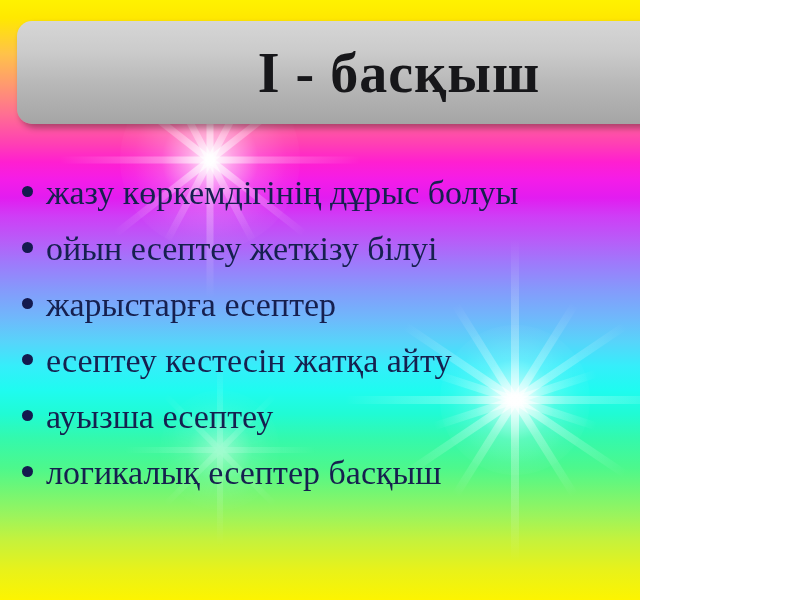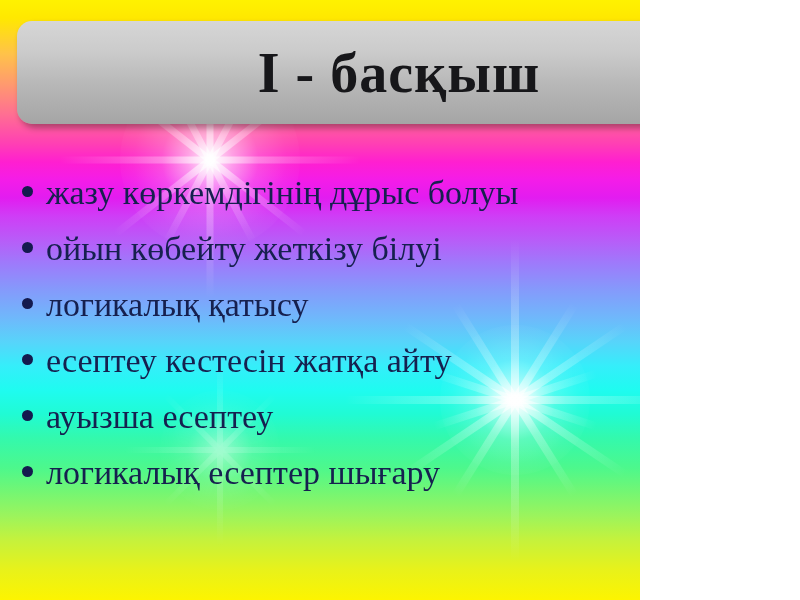--- a/index.html
+++ b/index.html
@@ -214,33 +214,33 @@
     <div class="title-text">I - басқыш</div>
   </div>
 
   <ul class="bullet-list">
     <li class="bullet-item">
       <span class="bullet-dot"></span>
       <span class="bullet-label">жазу көркемдігінің дұрыс болуы</span>
     </li>
     <li class="bullet-item">
       <span class="bullet-dot"></span>
-      <span class="bullet-label">ойын көбейту жеткізу білуі</span>
-    </li>
-    <li class="bullet-item">
-      <span class="bullet-dot"></span>
-      <span class="bullet-label">логикалық қатысу</span>
+      <span class="bullet-label">ойын есептеу жеткізу білуі</span>
+    </li>
+    <li class="bullet-item">
+      <span class="bullet-dot"></span>
+      <span class="bullet-label">жарыстарға есептер</span>
     </li>
     <li class="bullet-item">
       <span class="bullet-dot"></span>
       <span class="bullet-label">есептеу кестесін жатқа айту</span>
     </li>
     <li class="bullet-item">
       <span class="bullet-dot"></span>
       <span class="bullet-label">ауызша есептеу</span>
     </li>
     <li class="bullet-item">
       <span class="bullet-dot"></span>
-      <span class="bullet-label">логикалық есептер шығару</span>
+      <span class="bullet-label">логикалық есептер басқыш</span>
     </li>
   </ul>
 
 </div>
 
 </body></html>

